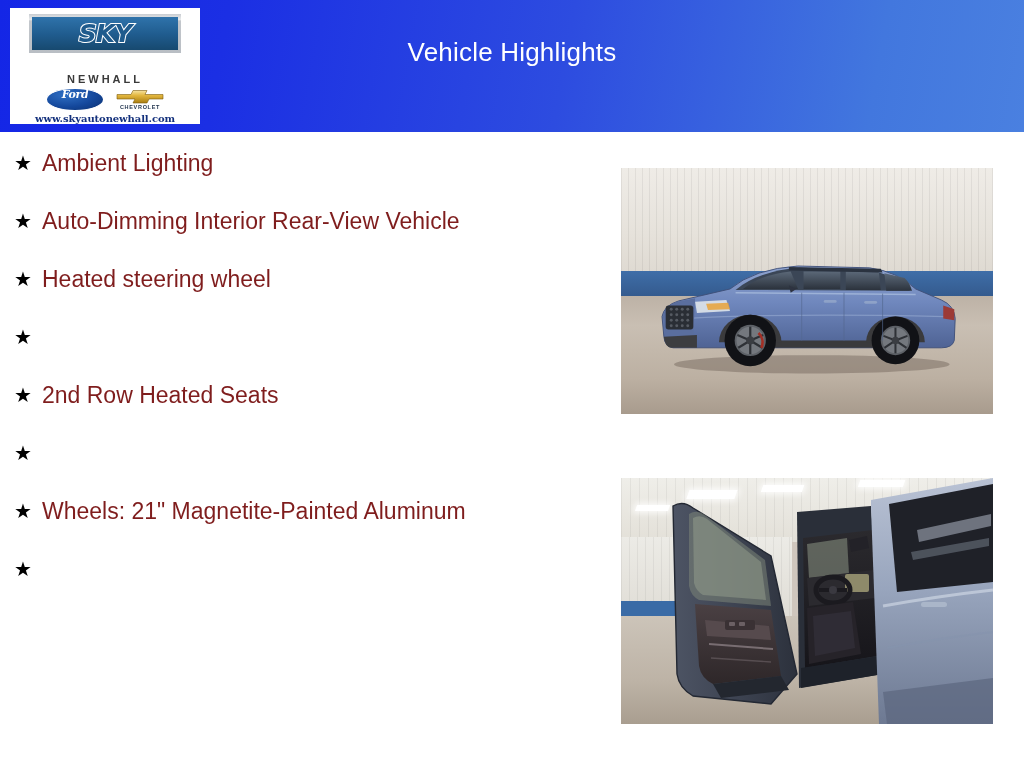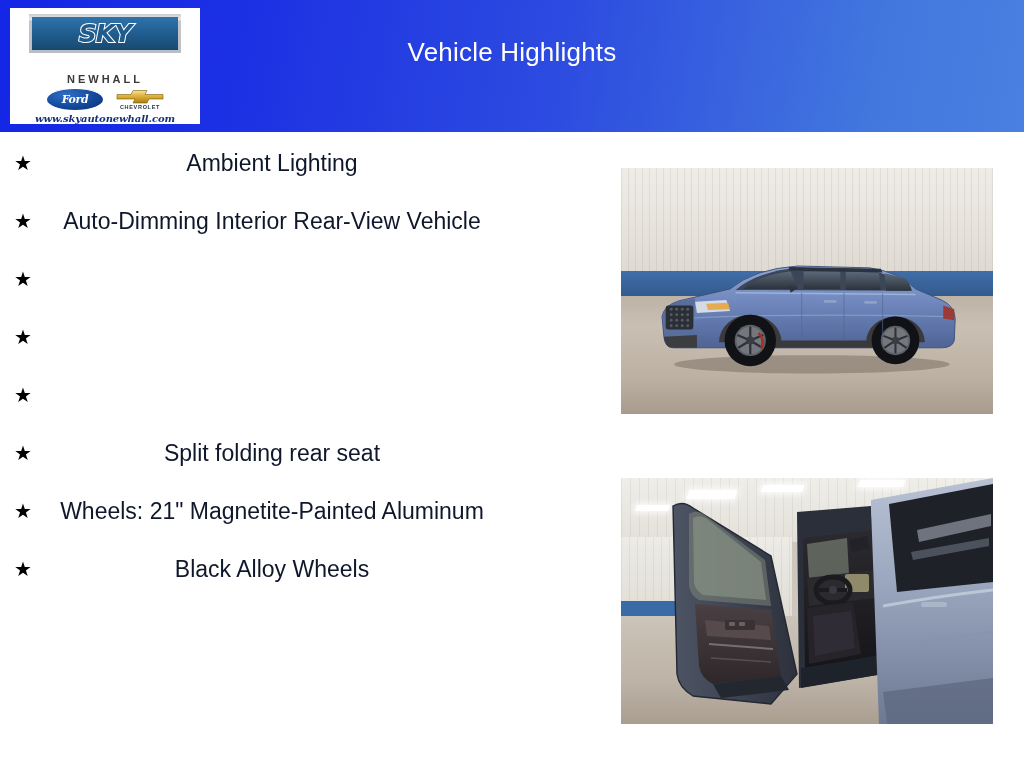--- a/index.html
+++ b/index.html
@@ -102,21 +102,20 @@
     height: 24px;
   }
   .ford-oval {
     width: 58px;
     height: 23px;
     border-radius: 50%;
     background: radial-gradient(ellipse at 34% 28%, #2f6fc4 0%, #14489c 55%, #0a2f6e 100%);
     border: 1.2px solid #ffffff;
     box-sizing: border-box;
     display: flex;
-    align-items: center;
     justify-content: center;
   }
   .ford-text {
     color: #ffffff;
     font-family: "DejaVu Serif", serif;
     font-style: italic;
     font-weight: bold;
     font-size: 11px;
     letter-spacing: -0.4px;
     line-height: 1;
@@ -137,21 +136,20 @@
     font-size: 5.5px;
     font-weight: bold;
     letter-spacing: 0.7px;
     color: #23364f;
     line-height: 1;
     margin-top: 1px;
   }
   .logo-url {
     margin-top: 3px;
     font-family: "DejaVu Serif", serif;
-    font-style: italic;
     font-weight: bold;
     font-size: 10px;
     color: #13307c;
     line-height: 1;
     letter-spacing: -0.1px;
   }
 
   
   #highlights-list {
     position: absolute;
@@ -171,23 +169,22 @@
     line-height: 34px;
     color: #000000;
     text-align: left;
     padding-left: 2px;
     box-sizing: border-box;
   }
   .bullet-text {
     flex: 1 1 auto;
     font-size: 23px;
     line-height: 34px;
-    color: #0f172a;
+    color: #7f1d1d;
     max-width: 460px;
-    text-align: center;
   }
 
   
   .photo-frame {
     position: absolute;
     left: 621px;
     width: 372px;
     height: 246px;
     overflow: hidden;
     background: #cfc6bd;
@@ -304,43 +301,43 @@
     <span class="bullet-text">Ambient Lighting</span>
   </div>
 
   <div class="bullet-item">
     <span class="bullet-star">★</span>
     <span class="bullet-text">Auto-Dimming Interior Rear-View Vehicle</span>
   </div>
 
   <div class="bullet-item">
     <span class="bullet-star">★</span>
-  </div>
-
-  <div class="bullet-item">
-    <span class="bullet-star">★</span>
-  </div>
-
-  <div class="bullet-item">
-    <span class="bullet-star">★</span>
-  </div>
-
-  <div class="bullet-item">
-    <span class="bullet-star">★</span>
-    <span class="bullet-text">Split folding rear seat</span>
+    <span class="bullet-text">Heated steering wheel</span>
+  </div>
+
+  <div class="bullet-item">
+    <span class="bullet-star">★</span>
+  </div>
+
+  <div class="bullet-item">
+    <span class="bullet-star">★</span>
+    <span class="bullet-text">2nd Row Heated Seats</span>
+  </div>
+
+  <div class="bullet-item">
+    <span class="bullet-star">★</span>
   </div>
 
   <div class="bullet-item">
     <span class="bullet-star">★</span>
     <span class="bullet-text">Wheels: 21" Magnetite-Painted Aluminum</span>
   </div>
 
   <div class="bullet-item">
     <span class="bullet-star">★</span>
-    <span class="bullet-text">Black Alloy Wheels</span>
   </div>
 
 </div>
 
 <div class="photo-frame" id="photo-exterior">
   <div class="scene">
     <div class="wall-upper"></div>
     <div class="wall-stripe"></div>
     <div class="floor"></div>
 

